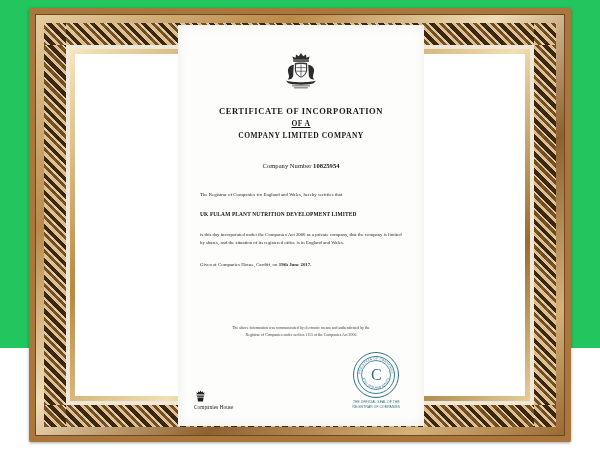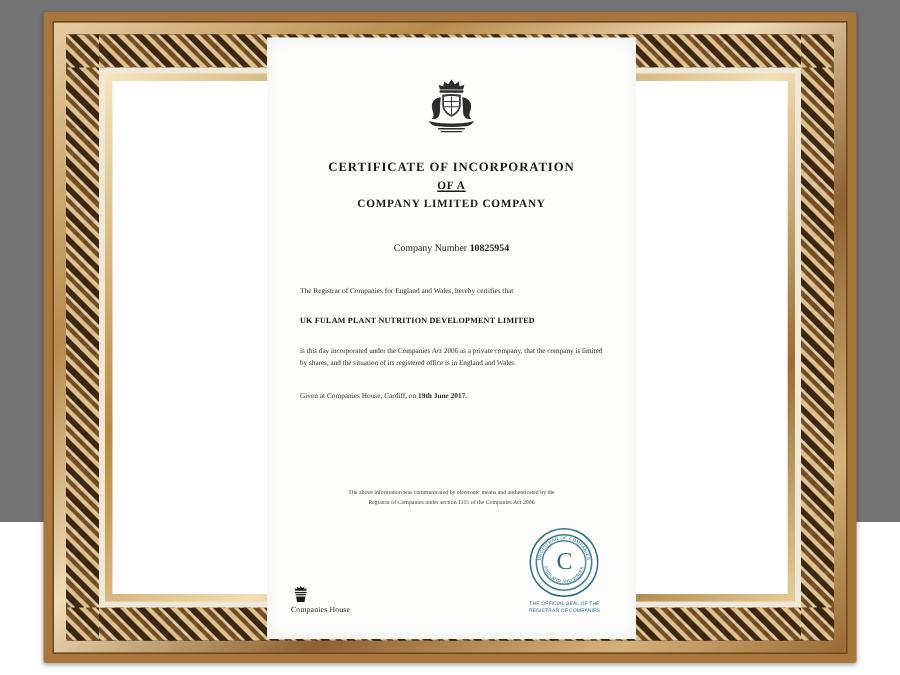--- a/index.html
+++ b/index.html
@@ -9,21 +9,21 @@
     height: 450px;
     background: #ffffff;
     font-family: "Liberation Serif", serif;
     overflow: hidden;
   }
 
   #stage {
     position: relative;
     width: 600px;
     height: 348px;
-    background: #737373;
+    background: #22c55e;
   }
 
   
   .frame-outer {
     position: absolute;
     left: 29px;
     top: 8px;
     width: 542px;
     height: 434px;
     border-radius: 2px;

